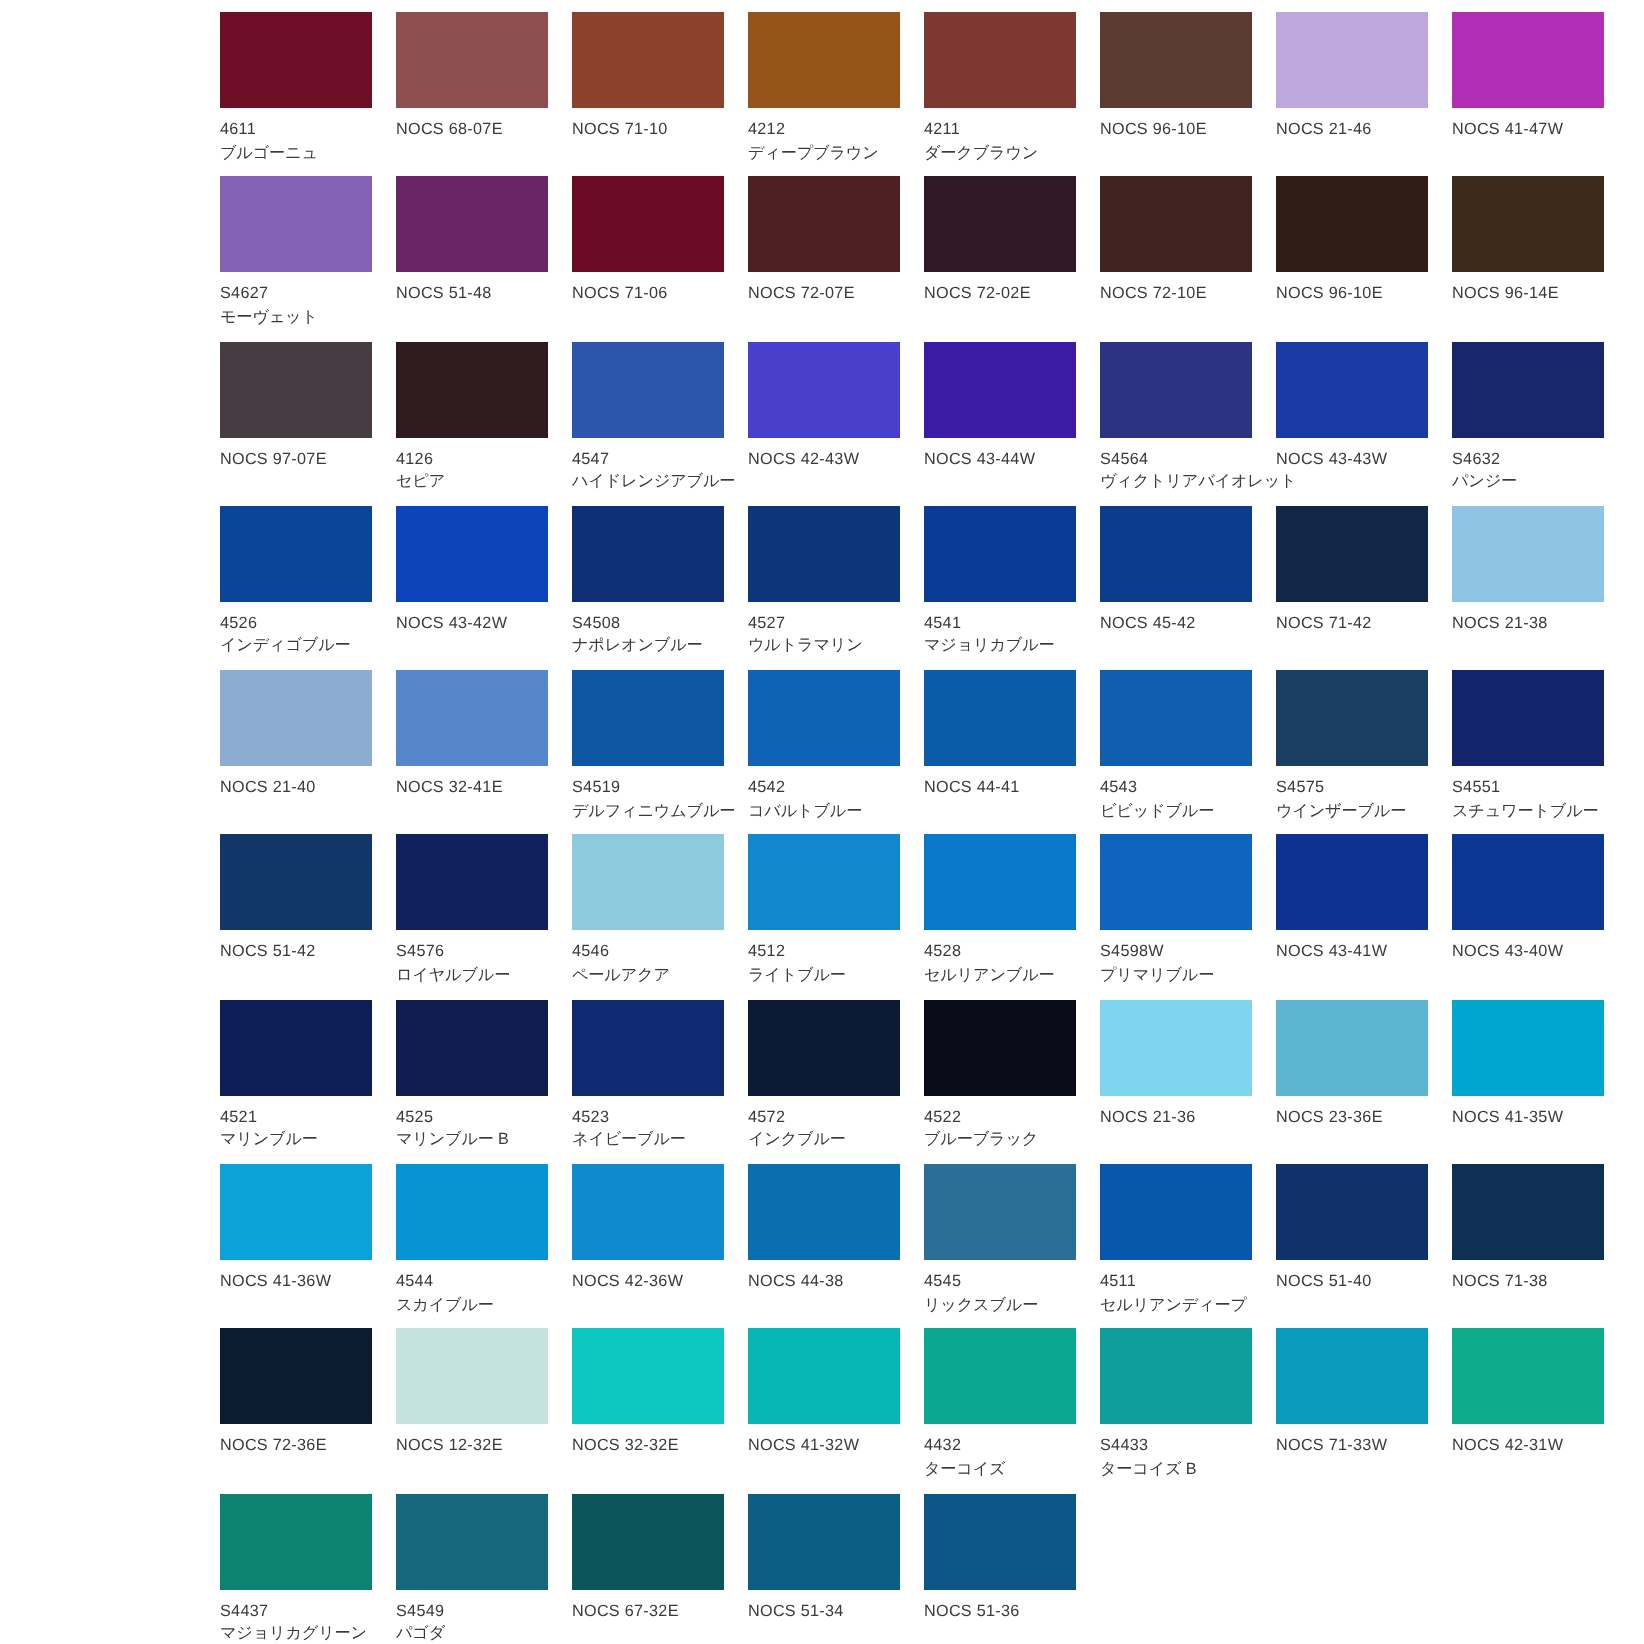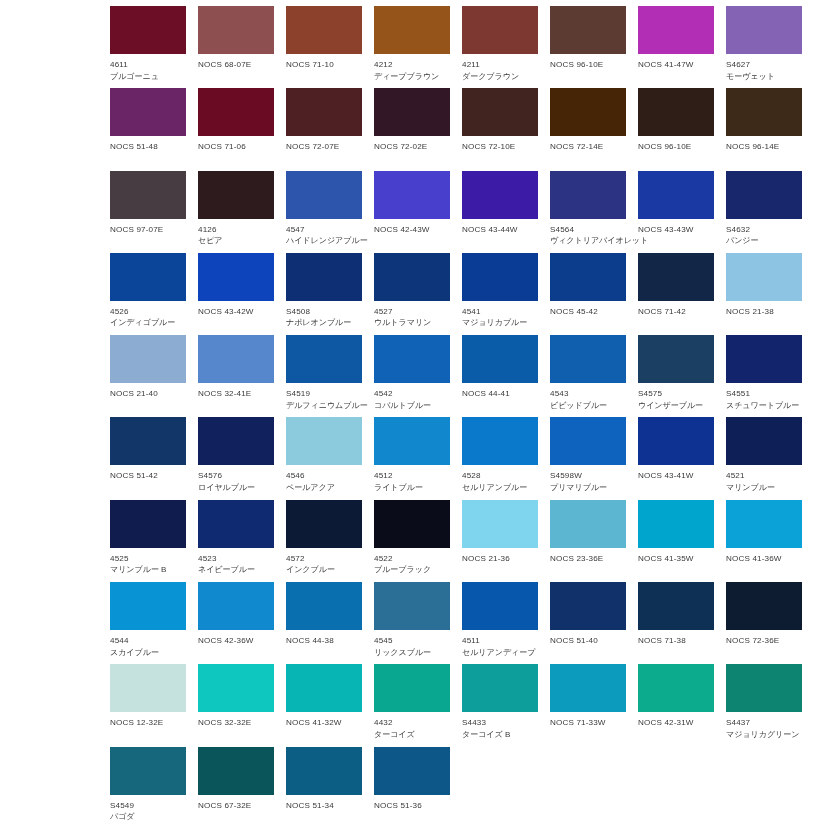--- a/index.html
+++ b/index.html
@@ -98,20 +98,26 @@
           <span class="swatch-name">ダークブラウン</span>
         </div>
       </div>
       <div class="swatch-cell">
         <span class="swatch-chip" style="background: rgb(92, 59, 51);"></span>
         <div class="swatch-labels">
           <span class="swatch-code">NOCS 96-10E</span>
         </div>
       </div>
       <div class="swatch-cell">
+        <span class="swatch-chip" style="background: rgb(189, 168, 222);"></span>
+        <div class="swatch-labels">
+          <span class="swatch-code">NOCS 21-46</span>
+        </div>
+      </div>
+      <div class="swatch-cell">
         <span class="swatch-chip" style="background: rgb(178, 47, 181);"></span>
         <div class="swatch-labels">
           <span class="swatch-code">NOCS 41-47W</span>
         </div>
       </div>
       <div class="swatch-cell">
         <span class="swatch-chip" style="background: rgb(133, 99, 180);"></span>
         <div class="swatch-labels">
           <span class="swatch-code">S4627</span>
           <span class="swatch-name">モーヴェット</span>
@@ -141,26 +147,20 @@
           <span class="swatch-code">NOCS 72-02E</span>
         </div>
       </div>
       <div class="swatch-cell">
         <span class="swatch-chip" style="background: rgb(65, 36, 32);"></span>
         <div class="swatch-labels">
           <span class="swatch-code">NOCS 72-10E</span>
         </div>
       </div>
       <div class="swatch-cell">
-        <span class="swatch-chip" style="background: rgb(69, 37, 6);"></span>
-        <div class="swatch-labels">
-          <span class="swatch-code">NOCS 72-14E</span>
-        </div>
-      </div>
-      <div class="swatch-cell">
         <span class="swatch-chip" style="background: rgb(47, 30, 24);"></span>
         <div class="swatch-labels">
           <span class="swatch-code">NOCS 96-10E</span>
         </div>
       </div>
       <div class="swatch-cell">
         <span class="swatch-chip" style="background: rgb(61, 42, 24);"></span>
         <div class="swatch-labels">
           <span class="swatch-code">NOCS 96-14E</span>
         </div>
@@ -360,20 +360,26 @@
         <span class="swatch-chip" style="background: rgb(13, 99, 189);"></span>
         <div class="swatch-labels">
           <span class="swatch-code">S4598W</span>
           <span class="swatch-name">プリマリブルー</span>
         </div>
       </div>
       <div class="swatch-cell">
         <span class="swatch-chip" style="background: rgb(14, 50, 146);"></span>
         <div class="swatch-labels">
           <span class="swatch-code">NOCS 43-41W</span>
+        </div>
+      </div>
+      <div class="swatch-cell">
+        <span class="swatch-chip" style="background: rgb(12, 56, 148);"></span>
+        <div class="swatch-labels">
+          <span class="swatch-code">NOCS 43-40W</span>
         </div>
       </div>
       <div class="swatch-cell">
         <span class="swatch-chip" style="background: rgb(14, 31, 88);"></span>
         <div class="swatch-labels">
           <span class="swatch-code">4521</span>
           <span class="swatch-name">マリンブルー</span>
         </div>
       </div>
       <div class="swatch-cell">

